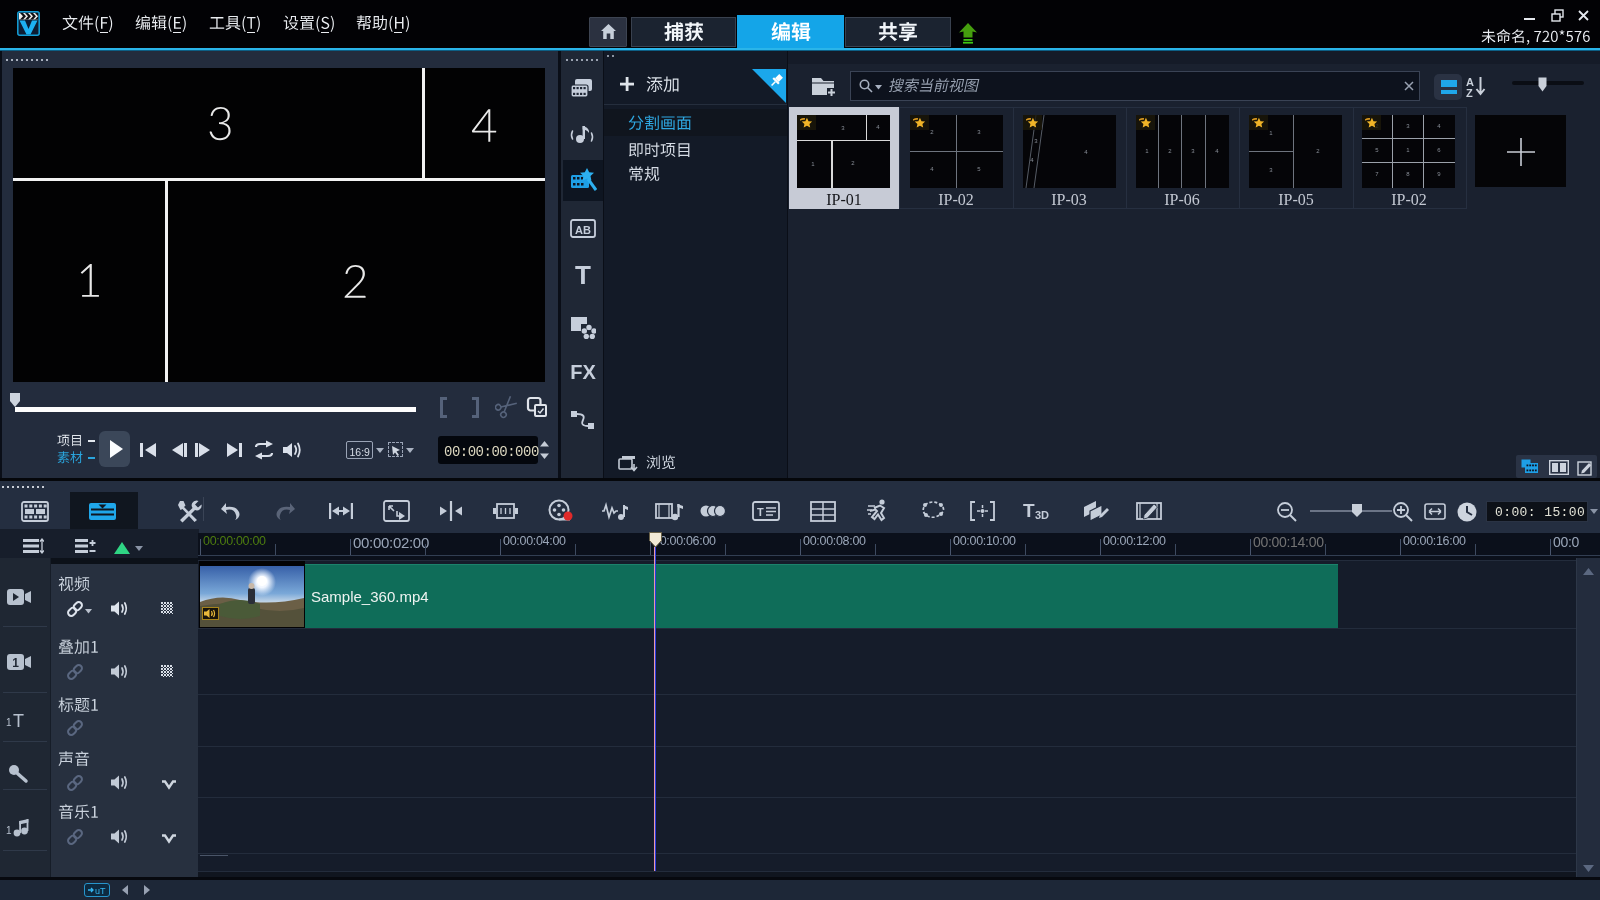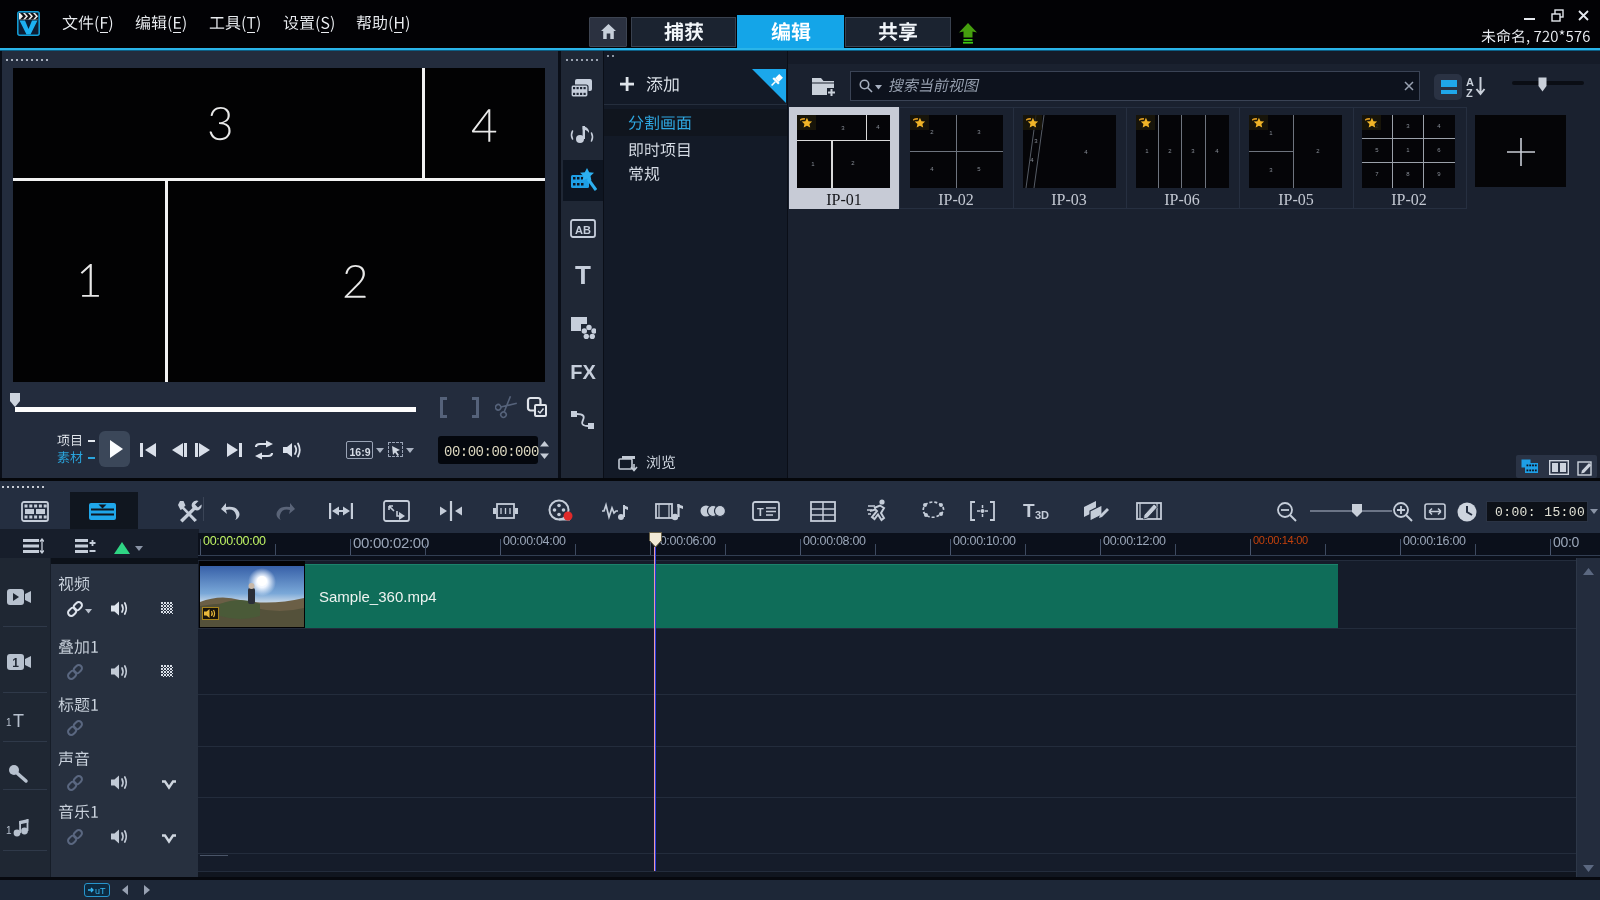--- a/index.html
+++ b/index.html
@@ -156,21 +156,21 @@
       <path d="M20 13 Q20 16 16 16 L9 16"></path>
     </g>
     <path d="M14 0.5 L21 4 L14 7.5 Z" fill="#d9dfe9"></path>
     <path d="M10 12.5 L3 16 L10 19.5 Z" fill="#d9dfe9"></path>
   </svg>
 <svg style="position:absolute;left:281px;top:440px;" width="22" height="20" viewBox="0 0 22 20">
     <path d="M2 7 L6 7 L11 3 L11 17 L6 13 L2 13 Z" fill="#d9dfe9"></path>
     <path d="M14 6 Q16.5 10 14 14 M17 3.5 Q20.5 10 17 16.5" stroke="#d9dfe9" stroke-width="1.8" fill="none" stroke-linecap="round"></path>
   </svg>
 <div style="position:absolute;left:346px;top:441px;width:27px;height:18px;border:1px solid #9aa4b6;border-radius:2px"></div>
-<div style="position:absolute;left:349.5px;top:446px;font-family:'Liberation Sans',sans-serif;font-size:10.5px;font-weight:700;color:#d6dce6;white-space:nowrap;">16:9</div>
+<div style="position:absolute;left:349.5px;top:446px;font-family:'Liberation Sans',sans-serif;font-size:10.5px;font-weight:400;color:#d6dce6;white-space:nowrap;">16:9</div>
 <svg style="position:absolute;left:375px;top:447px;" width="10" height="8" viewBox="0 0 10 8">
     <path d="M1 1 L5 6 L9 1 Z" fill="#aab3c2"></path>
   </svg>
 <div style="position:absolute;left:388px;top:442px;width:15px;height:15px;border:1.5px dashed #9aa4b6"></div>
 <svg style="position:absolute;left:389px;top:443px;" width="14" height="14" viewBox="0 0 14 14">
     <path d="M3 3 L11 7 L7.5 8.5 L10 12 L8.5 13 L6 9.5 L4 12 Z" fill="#cfd6e0"></path>
   </svg>
 <svg style="position:absolute;left:405px;top:447px;" width="10" height="8" viewBox="0 0 10 8">
     <path d="M1 1 L5 6 L9 1 Z" fill="#aab3c2"></path>
   </svg>
@@ -627,42 +627,42 @@
   </svg>
 <svg style="position:absolute;left:113px;top:540px;" width="20" height="16" viewBox="0 0 20 16">
     <path d="M9 2 L17 14 L1 14 Z" fill="#2fd584"></path>
   </svg>
 <svg style="position:absolute;left:134px;top:545px;" width="10" height="8" viewBox="0 0 10 8">
     <path d="M1 1 L5 6 L9 1 Z" fill="#8a94a6"></path>
   </svg>
 <div style="position:absolute;left:198px;top:533px;width:1402px;height:25px;background:#0b101b"></div>
 <div style="position:absolute;left:198px;top:555px;width:1402px;height:1px;background:#323e52"></div>
 <div style="position:absolute;left:200px;top:539px;width:1px;height:16px;background:#48556d"></div>
-<div style="position:absolute;left:203px;top:534px;font-family:'Liberation Sans',sans-serif;font-size:12.5px;font-weight:400;color:#bef264;white-space:nowrap;letter-spacing:-0.3px">00:00:00:00</div>
+<div style="position:absolute;left:203px;top:534px;font-family:'Liberation Sans',sans-serif;font-size:12.5px;font-weight:400;color:#4d7c0f;white-space:nowrap;letter-spacing:-0.3px">00:00:00:00</div>
 <div style="position:absolute;left:275px;top:544px;width:1px;height:11px;background:#3d4a60"></div>
 <div style="position:absolute;left:350px;top:539px;width:1px;height:16px;background:#48556d"></div>
 <div style="position:absolute;left:353px;top:534px;font-family:'Liberation Sans',sans-serif;font-size:15px;font-weight:400;color:#9aa6b8;white-space:nowrap;letter-spacing:-0.3px">00:00:02:00</div>
 <div style="position:absolute;left:425px;top:544px;width:1px;height:11px;background:#3d4a60"></div>
 <div style="position:absolute;left:500px;top:539px;width:1px;height:16px;background:#48556d"></div>
 <div style="position:absolute;left:503px;top:534px;font-family:'Liberation Sans',sans-serif;font-size:12.5px;font-weight:400;color:#9aa6b8;white-space:nowrap;letter-spacing:-0.3px">00:00:04:00</div>
 <div style="position:absolute;left:575px;top:544px;width:1px;height:11px;background:#3d4a60"></div>
 <div style="position:absolute;left:650px;top:539px;width:1px;height:16px;background:#48556d"></div>
 <div style="position:absolute;left:653px;top:534px;font-family:'Liberation Sans',sans-serif;font-size:12.5px;font-weight:400;color:#9aa6b8;white-space:nowrap;letter-spacing:-0.3px">00:00:06:00</div>
 <div style="position:absolute;left:725px;top:544px;width:1px;height:11px;background:#3d4a60"></div>
 <div style="position:absolute;left:800px;top:539px;width:1px;height:16px;background:#48556d"></div>
 <div style="position:absolute;left:803px;top:534px;font-family:'Liberation Sans',sans-serif;font-size:12.5px;font-weight:400;color:#9aa6b8;white-space:nowrap;letter-spacing:-0.3px">00:00:08:00</div>
 <div style="position:absolute;left:875px;top:544px;width:1px;height:11px;background:#3d4a60"></div>
 <div style="position:absolute;left:950px;top:539px;width:1px;height:16px;background:#48556d"></div>
 <div style="position:absolute;left:953px;top:534px;font-family:'Liberation Sans',sans-serif;font-size:12.5px;font-weight:400;color:#9aa6b8;white-space:nowrap;letter-spacing:-0.3px">00:00:10:00</div>
 <div style="position:absolute;left:1025px;top:544px;width:1px;height:11px;background:#3d4a60"></div>
 <div style="position:absolute;left:1100px;top:539px;width:1px;height:16px;background:#48556d"></div>
 <div style="position:absolute;left:1103px;top:534px;font-family:'Liberation Sans',sans-serif;font-size:12.5px;font-weight:400;color:#9aa6b8;white-space:nowrap;letter-spacing:-0.3px">00:00:12:00</div>
 <div style="position:absolute;left:1175px;top:544px;width:1px;height:11px;background:#3d4a60"></div>
 <div style="position:absolute;left:1250px;top:539px;width:1px;height:16px;background:#48556d"></div>
-<div style="position:absolute;left:1253px;top:534px;font-family:'Liberation Sans',sans-serif;font-size:11px;font-weight:400;color:#c2410c;white-space:nowrap;letter-spacing:-0.3px">00:00:14:00</div>
+<div style="position:absolute;left:1253px;top:534px;font-family:'Liberation Sans',sans-serif;font-size:14px;font-weight:400;color:#737373;white-space:nowrap;letter-spacing:-0.3px">00:00:14:00</div>
 <div style="position:absolute;left:1325px;top:544px;width:1px;height:11px;background:#3d4a60"></div>
 <div style="position:absolute;left:1400px;top:539px;width:1px;height:16px;background:#48556d"></div>
 <div style="position:absolute;left:1403px;top:534px;font-family:'Liberation Sans',sans-serif;font-size:12.5px;font-weight:400;color:#9aa6b8;white-space:nowrap;letter-spacing:-0.3px">00:00:16:00</div>
 <div style="position:absolute;left:1475px;top:544px;width:1px;height:11px;background:#3d4a60"></div>
 <div style="position:absolute;left:1550px;top:539px;width:1px;height:16px;background:#48556d"></div>
 <div style="position:absolute;left:1553px;top:534px;font-family:'Liberation Sans',sans-serif;font-size:14px;font-weight:400;color:#9aa6b8;white-space:nowrap;letter-spacing:-0.3px">00:0</div>
 <div style="position:absolute;left:0px;top:558px;width:198px;height:319px;background:#27303f"></div>
 <div style="position:absolute;left:0px;top:558px;width:198px;height:6px;background:#0c1119"></div>
 <div style="position:absolute;left:0px;top:558px;width:50px;height:319px;background:#1f2733"></div>
 <div style="position:absolute;left:50px;top:558px;width:1px;height:319px;background:#161d28"></div>
@@ -870,21 +870,21 @@
 <path d="M20 38 Q40 30 60 38 L60 50 Q40 56 20 50 Z" fill="#4a5a38"></path>
 <rect x="48" y="22" width="7" height="16" rx="2" fill="#2a2e38"></rect>
     <circle cx="51.5" cy="20" r="3" fill="#c8b8a8"></circle>
 </svg>
 <div style="position:absolute;left:202px;top:607px;width:17px;height:13px;background:#17130a;border:1px solid #a8841c"></div>
 <svg style="position:absolute;left:203px;top:608px;" width="15" height="11" viewBox="0 0 15 11">
     <path d="M1 3.5 L3.5 3.5 L6.5 1 L6.5 10 L3.5 7.5 L1 7.5 Z" fill="#e8b83a"></path>
     <path d="M8.5 3 Q10 5.5 8.5 8 M10.5 2 Q12.6 5.5 10.5 9" stroke="#e8b83a" stroke-width="1.2" fill="none"></path>
   </svg>
 <div style="position:absolute;left:305px;top:564px;width:1033px;height:64px;background:#0f6d59;border-top:1px solid #1c826b"></div>
-<div style="position:absolute;left:311px;top:588px;font-family:'Liberation Sans',sans-serif;font-size:15px;font-weight:400;color:#eef3f1;white-space:nowrap;margin-left:8px;">Sample_360.mp4</div>
+<div style="position:absolute;left:311px;top:588px;font-family:'Liberation Sans',sans-serif;font-size:15px;font-weight:400;color:#eef3f1;white-space:nowrap;">Sample_360.mp4</div>
 <div style="position:absolute;left:200px;top:855px;width:28px;height:1px;background:#4a5568"></div>
 <div style="position:absolute;left:654px;top:547px;width:1px;height:324px;background:#e89aa8"></div>
 <div style="position:absolute;left:655px;top:547px;width:1px;height:324px;background:#2a3ce0"></div>
 <div style="position:absolute;left:654px;top:533px;width:2px;height:14px;background:#0b101b"></div>
 <svg style="position:absolute;left:649px;top:532px;" width="13" height="16" viewBox="0 0 13 16">
     <path d="M0.5 0.5 L12.5 0.5 L12.5 8.5 L6.5 15 L0.5 8.5 Z" fill="#f2ead6" stroke="#6b6248" stroke-width="1"></path>
   </svg>
 <div style="position:absolute;left:1576px;top:558px;width:24px;height:319px;background:#232c3d;border-left:1px solid #2d3748"></div>
 <svg style="position:absolute;left:1582px;top:567px;" width="13" height="10" viewBox="0 0 13 10">
     <path d="M6.5 1 L12 8 L1 8 Z" fill="#5b6880"></path>

